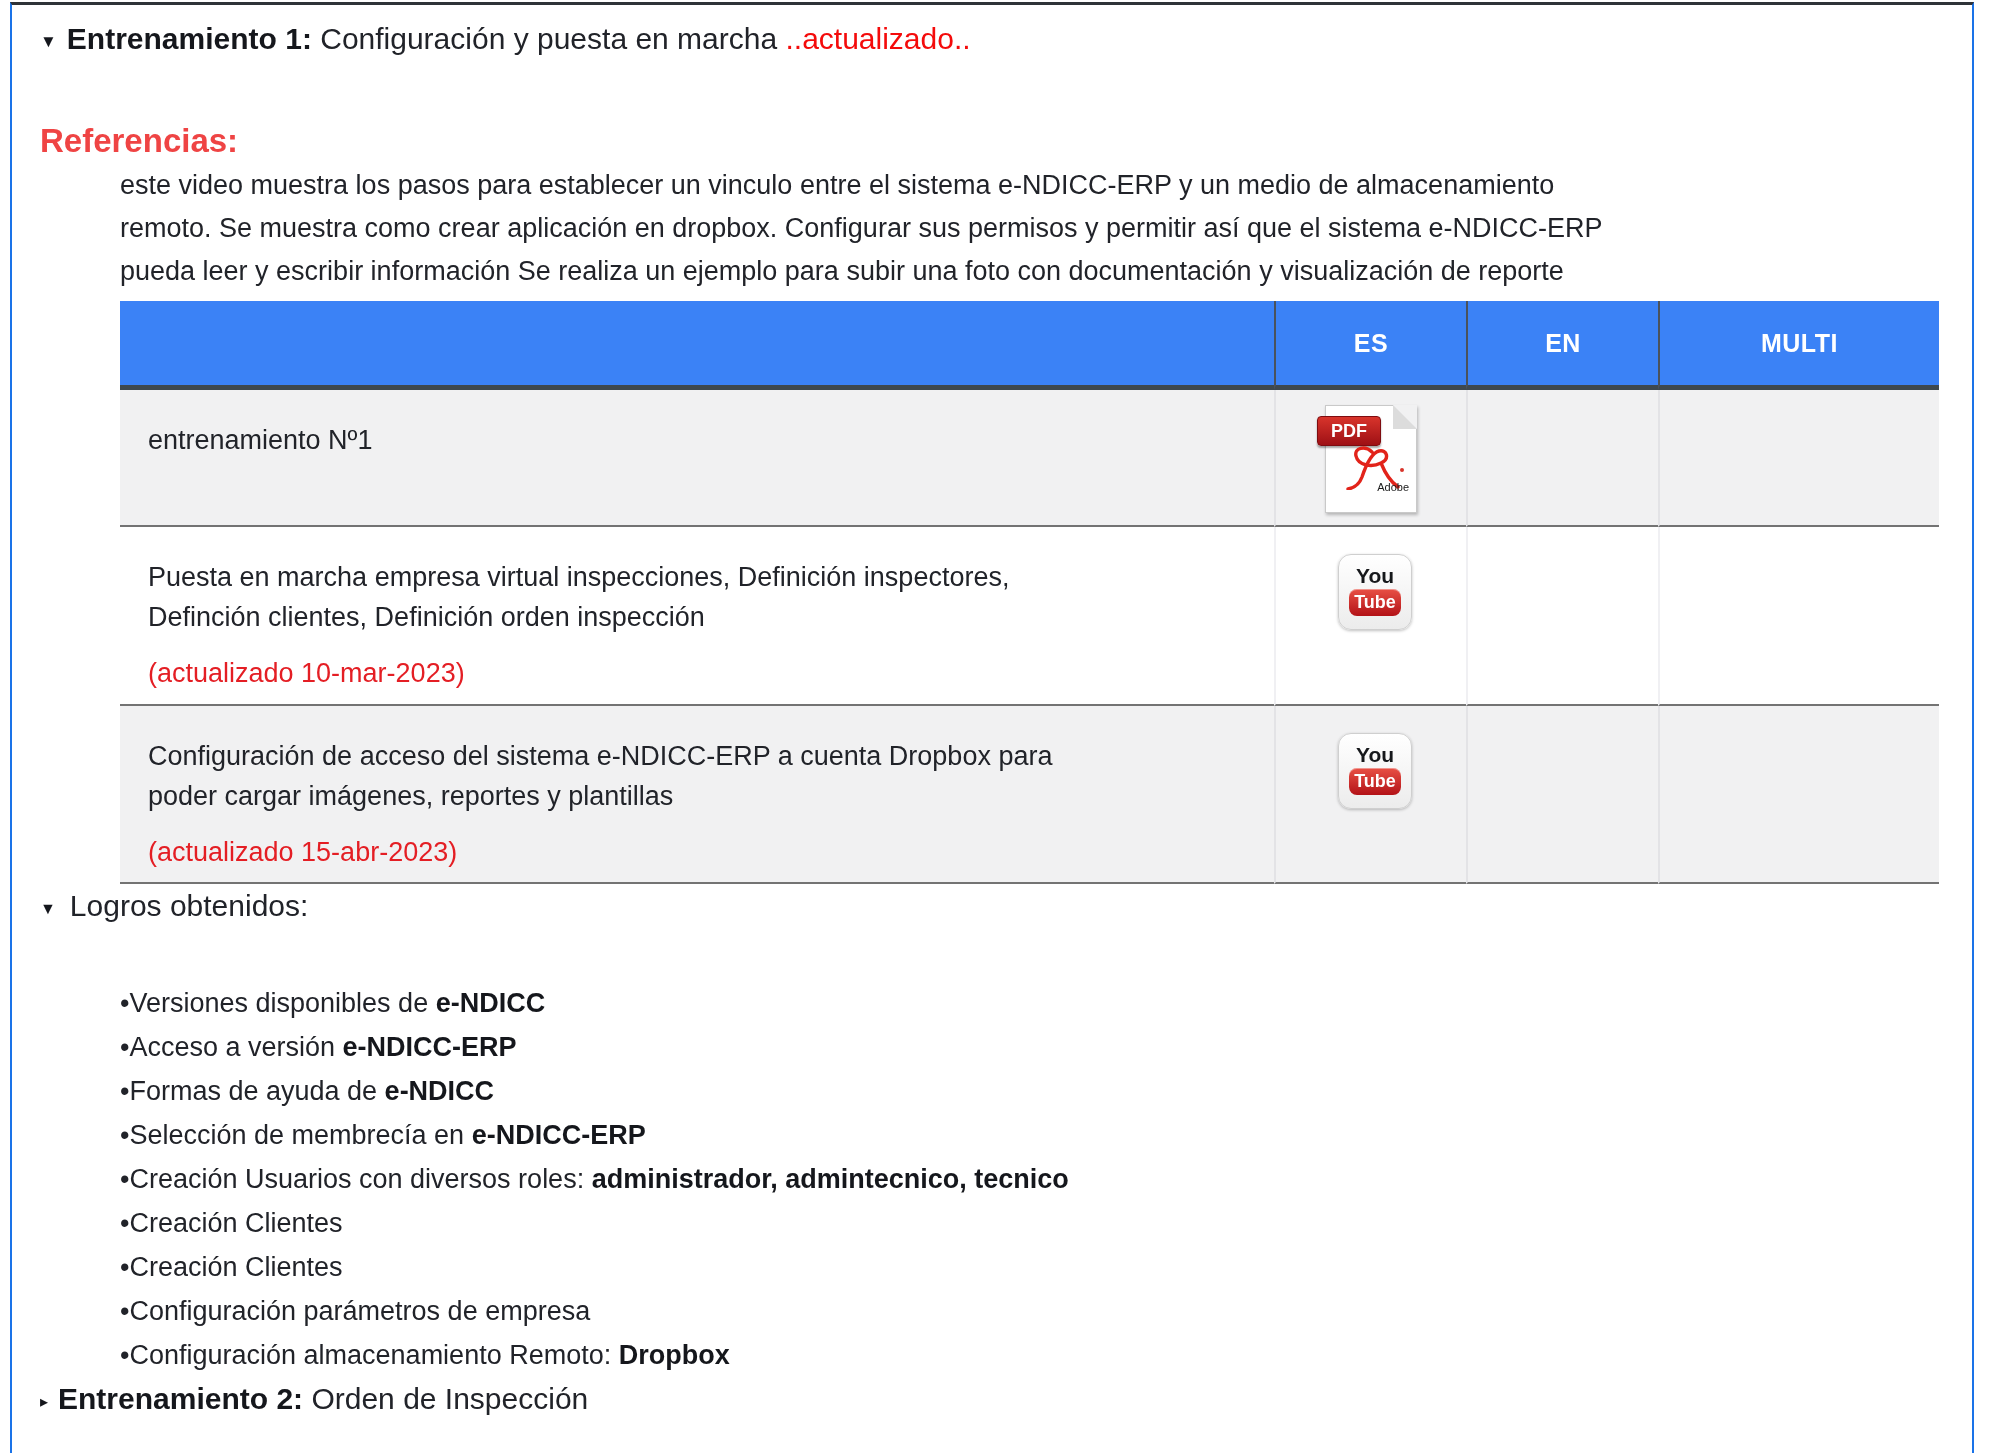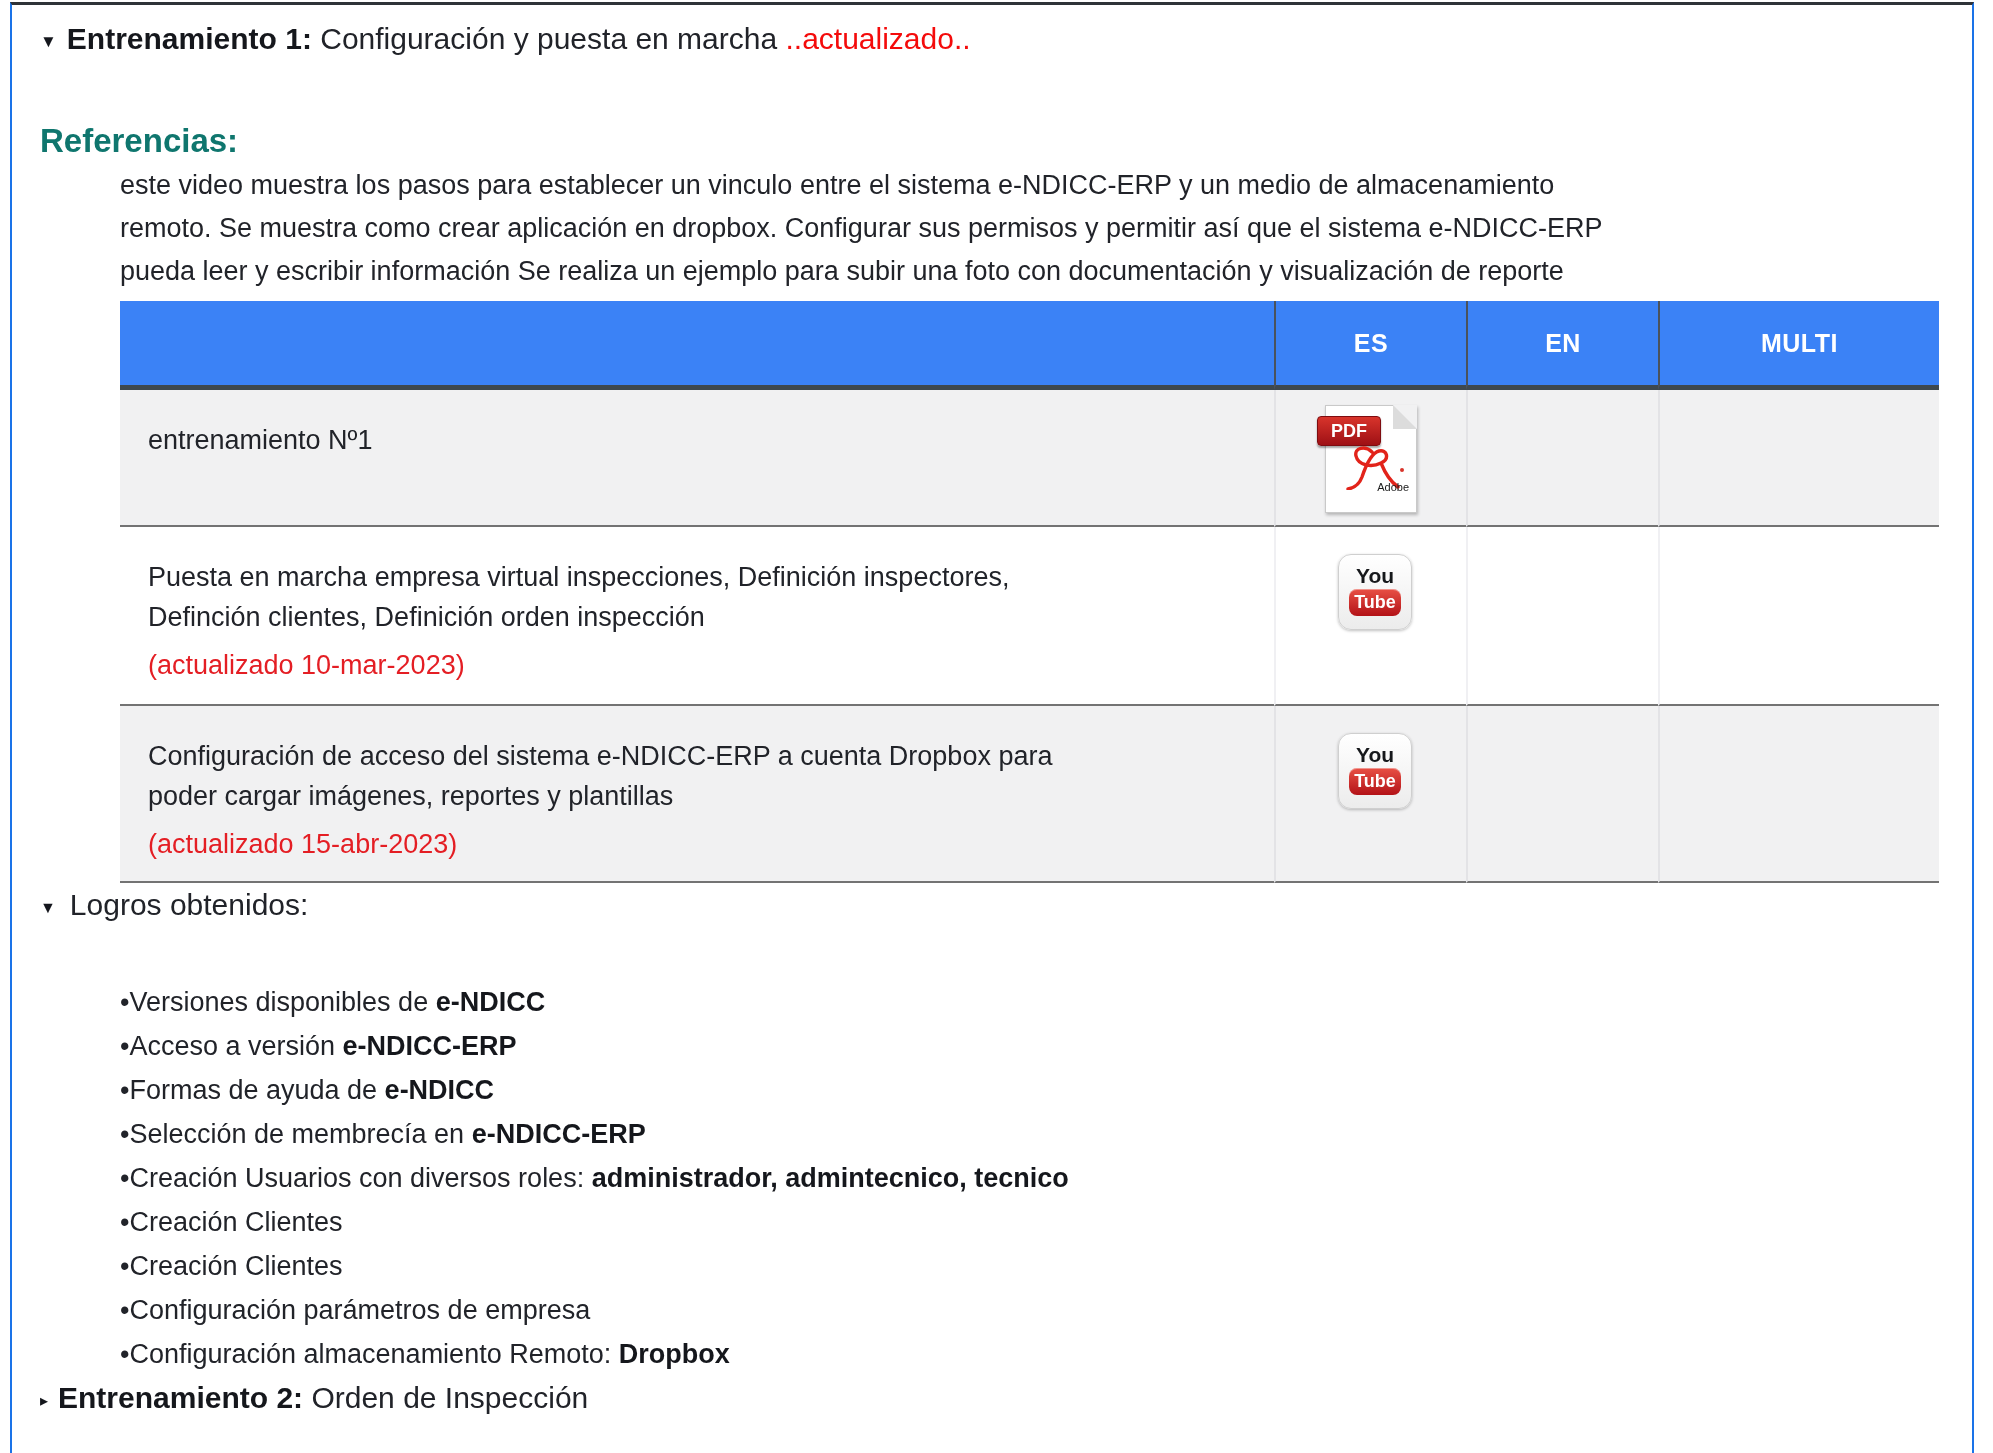--- a/index.html
+++ b/index.html
@@ -10,41 +10,41 @@
          box-sizing:border-box;background:#fff;}
   .content{padding:12px 0 0 28px;}
 
   
   .sect{font-size:30px;line-height:44px;white-space:nowrap;}
   .sect .tri{display:inline-block;font-size:17px;color:#14161c;margin-right:10px;vertical-align:2px;}
   .sect .b{font-weight:700;color:#15171c;}
   .sect .r{color:#212329;}
   .sect .red{color:#f40b0b;}
 
-  h2.refs{margin:54px 0 0 0;font-size:33px;line-height:46px;font-weight:700;color:#0f766e;}
+  h2.refs{margin:54px 0 0 0;font-size:33px;line-height:46px;font-weight:700;color:#ef4444;}
 
   .para{margin:0 0 0 80px;font-size:27px;line-height:43px;color:#212329;}
   .para .pline{display:block;white-space:nowrap;}
 
   
   .tablewrap{margin:8px 0 0 80px;}
   table.reftab{border-collapse:separate;border-spacing:0;table-layout:fixed;width:1819px;}
   table.reftab th{background:#3b82f6;color:#fff;font-size:25px;font-weight:700;letter-spacing:.5px;
         height:82px;text-align:center;vertical-align:middle;border-bottom:5px solid #3e484e;}
   table.reftab th + th{border-left:2px solid #4a525c;}
   table.reftab td{vertical-align:top;font-size:27px;line-height:40px;color:#212329;
         border-bottom:2px solid #737373;box-sizing:border-box;}
   table.reftab td + td{border-left:2px solid rgba(40,40,90,0.07);}
   tr.gray td{background:#f1f1f2;}
   tr.white td{background:#ffffff;}
   td.txt{padding:30px 30px 10px 28px;}
   td.icn{text-align:center;padding-top:15px;}
   td.icn2{text-align:center;padding-top:27px;padding-left:9px;}
   .cellline{display:block;white-space:nowrap;}
-  .updated{display:block;color:#e41e24;margin-top:8px;white-space:nowrap;}
+  .updated{display:block;color:#e41e24;margin-top:16px;white-space:nowrap;}
   tr.r1 td{height:134px;}
   tr.r2 td{height:179px;}
   tr.r3 td{height:177px;}
 
   
   .pdf{position:relative;width:90px;height:106px;margin:0 auto;background:#fff;
        border:1px solid #c9c9c9;box-shadow:1px 2px 3px rgba(0,0,0,.25);display:inline-block;text-align:center;}
   .pdf .fold{position:absolute;top:-1px;right:-1px;width:0;height:0;
        border-top:24px solid #f1f1f2;border-left:24px solid #dcdcdc;}
   .pdf .badge{position:absolute;top:10px;left:-9px;background:linear-gradient(#d8342b,#9e1015);

